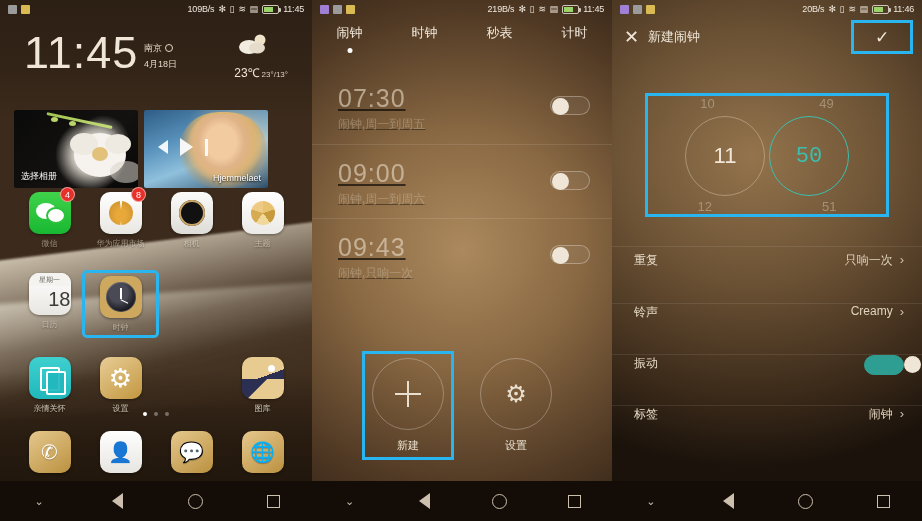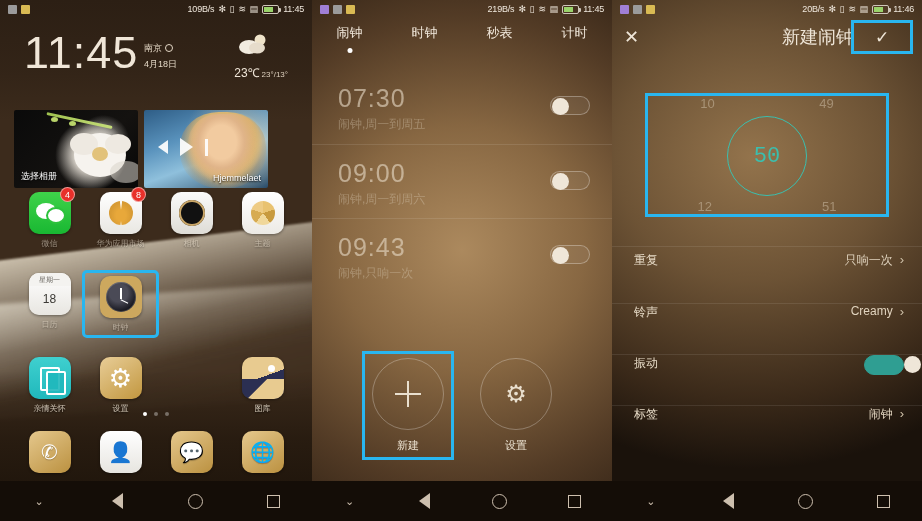--- a/index.html
+++ b/index.html
@@ -104,21 +104,21 @@
   .ic-cam { background: linear-gradient(180deg,#fbfbfa,#dedcd6); }
   .ic-cam::before { content:""; position:absolute; inset:8px; border-radius:50%; background:
       radial-gradient(circle at 50% 45%, #6f7078 0 18%, #15161a 34%, #3a3c44 58%, #0b0b0d 76%),
       linear-gradient(180deg,#c9a martin,#8d7a54); background-color:#111; box-shadow: inset 0 0 0 2px #caa769; }
   .ic-theme { background: linear-gradient(180deg,#ffffff,#eceae5); }
   .ic-theme::before { content:""; position:absolute; inset:9px; border-radius:50%;
     background: conic-gradient(#e9c270 0 20%, #c89a3e 20% 40%, #f0d79a 40% 60%, #d7ab52 60% 80%, #eecb84 80% 100%); }
   .ic-cal { background: linear-gradient(180deg,#ffffff,#e8e6e1); }
   .cal-top { position:absolute; left:0; right:0; top:0; height:13px; background:#f4f3f0; border-radius:10px 10px 0 0;
     font-size:7px; color:#6d6a64; text-align:center; line-height:13px; }
-  .cal-day { position:absolute; left:0; right:0; top:12px; font-size:12px; color:#3c3a36; text-align:center; line-height:28px; }
+  .cal-day { position:absolute; left:0; right:0; top:12px; font-size:20px; color:#3c3a36; text-align:right; line-height:28px; }
   .ic-clock { background: linear-gradient(145deg,#e9cf9d,#c9a straight 60%,#b8943f); background-color:#cda85e; }
   .clockface { position:absolute; inset:6px; border-radius:50%; background: radial-gradient(circle at 42% 36%, #4a4a56 0 35%, #1a1a22 70%, #0c0c12 100%); box-shadow: inset 0 0 0 1px rgba(255,255,255,.18); }
   .hand { position:absolute; background:#fff; transform-origin: bottom center; }
   .ic-multi { background: linear-gradient(180deg,#3fd0cf,#20b8bc); }
   .ic-multi::before { content:""; position:absolute; left:11px; top:10px; width:16px; height:20px; border:2px solid #fff; border-radius:2px;}
   .ic-multi::after { content:""; position:absolute; left:17px; top:14px; width:16px; height:20px; border:2px solid #fff; border-radius:2px; background:rgba(32,184,188,.9);}
   .ic-set { background: linear-gradient(145deg,#e8cd97,#c2973f); }
   .ic-pic { background: linear-gradient(160deg,#e8cb90 0 48%, #2b2f52 48% 100%); }
   .ic-pic::before { content:""; position:absolute; right:9px; top:8px; width:7px; height:7px; border-radius:50%; background:#fff; }
   .ic-pic::after { content:""; position:absolute; left:0; right:0; bottom:0; height:20px;
@@ -150,21 +150,21 @@
   
   .clock-bg { position:absolute; inset:0;
     background:
       radial-gradient(120% 70% at 50% 48%, rgba(175,140,96,.95) 0%, rgba(139,106,68,.9) 34%, rgba(84,60,38,.95) 64%, rgba(41,28,17,1) 92%),
       linear-gradient(180deg,#3a2a1a,#7a5c3a 40%, #4a3520 75%, #241810);
     background-color:#5a4328; }
   .tabs { position:absolute; left:0; right:0; top:24px; display:flex; }
   .tab { flex:1; text-align:center; color:#f2e9dc; font-size:13px; position:relative; padding-bottom:12px; }
   .tab.sel::after { content:""; position:absolute; left:50%; bottom:1px; transform:translateX(-50%);
     width:5px;height:5px;border-radius:50%;background:#fff; }
-  .alarm-list { position:absolute; left:0; right:0; top:70px; }
+  .alarm-list { position:absolute; left:0; right:0; top:70px;text-decoration:underline; }
   .alarm-row { position:relative; height:74px; padding: 14px 22px 0 26px; }
   .alarm-row + .alarm-row { border-top: 1px solid rgba(255,255,255,.10); }
   .alarm-time { font-size:25px; font-weight:300; color:#e7dac6; opacity:.62; letter-spacing:1px; }
   .alarm-sub { font-size:12px; color:#d8c9b2; opacity:.40; margin-top:3px; }
   .sw { position:absolute; right:22px; top:26px; width:40px; height:19px; border-radius:10px;
         border:1px solid rgba(255,255,255,.30); background: rgba(255,255,255,.06); }
   .sw i { position:absolute; left:1px; top:1px; width:17px; height:17px; border-radius:50%; background:#efe6d8; display:block; }
   .sw.on { background:#2f9e92; border-color:#2f9e92; }
   .sw.on i { left: auto; right: 1px; }
 
@@ -179,21 +179,21 @@
   .bigbtn-lbl { font-size:11px; color:#e9dfce; margin-top:8px; }
 
   
   .na-bg { position:absolute; inset:0;
     background:
       radial-gradient(110% 60% at 45% 30%, rgba(150,118,78,.95) 0%, rgba(110,84,54,.95) 40%, rgba(58,41,25,1) 78%, rgba(26,18,11,1) 100%),
       linear-gradient(180deg,#241a11,#5c442a 30%, #3c2b1a 70%, #171009);
     background-color:#3b2b1b; }
   .na-header { position:relative; height:38px; display:flex; align-items:center; padding:0 12px; color:#efe6d8; }
   .na-x { font-size:18px; line-height:1; width:24px; }
-  .na-title { flex:1; text-align:right; font-size:18px; }
+  .na-title { flex:1; text-align:left; font-size:13px; }
   .na-ok { width:56px; height:28px; display:flex; align-items:center; justify-content:center;
            font-size:17px; color:#efe6d8; }
   .hl { outline: 3px solid #29b6f0; outline-offset: 0; }
   .picker { position:absolute; left:36px; right:36px; top:96px; height:118px; }
   .pick-above { position:absolute; left:0; right:0; top:0; display:flex; }
   .pick-below { position:absolute; left:0; right:0; bottom:0; display:flex;gap:11px; }
   .pk { flex:1; text-align:center; font-size:13px; color:#cbbba3; opacity:.55; }
   .pick-main { position:absolute; left:0; right:0; top:18px; height:84px; display:flex; align-items:center; justify-content:center; gap:4px; }
   .pcircle { width:80px; height:80px; border-radius:50%; display:flex; align-items:center; justify-content:center;
     font-size:22px; border:1px solid rgba(220,205,180,.45); color:#efe6d8; }
@@ -500,20 +500,21 @@
         <div class="na-title">新建闹钟</div>
         <div class="na-ok hl">✓</div>
       </div>
 
       <div class="picker hl">
         <div class="pick-above">
           <div class="pk">10</div>
           <div class="pk">49</div>
         </div>
         <div class="pick-main">
+          <div class="pcircle">11</div>
           <div class="pcircle sel">50</div>
         </div>
         <div class="pick-below">
           <div class="pk">12</div>
           <div class="pk">51</div>
         </div>
       </div>
 
       <div class="divider-top"></div>
       <div class="rows">

